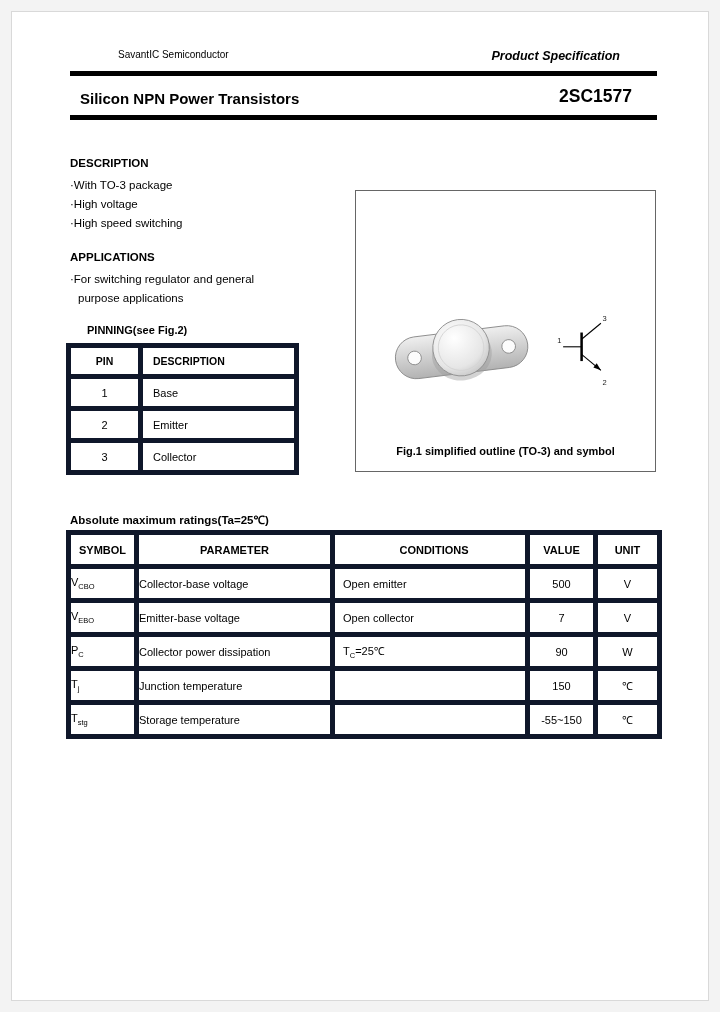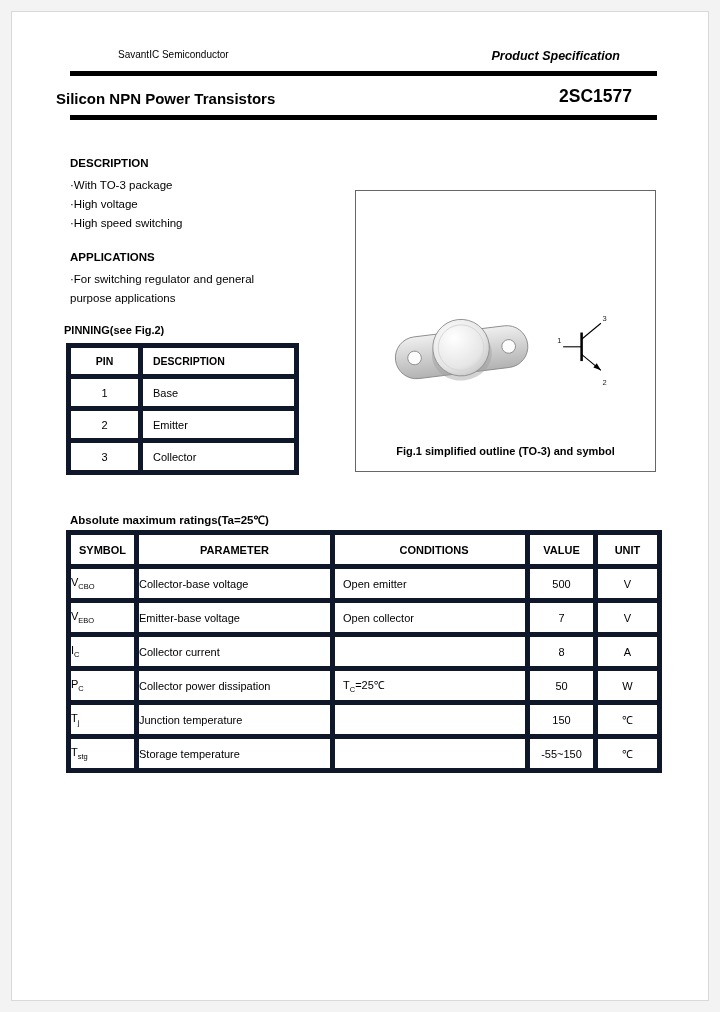--- a/index.html
+++ b/index.html
@@ -15,31 +15,31 @@
     position:absolute; left:11px; top:11px; width:698px; height:990px;
     background:#ffffff; border:1px solid #d9d9d9;
   }
   .abs { position:absolute; }
 
   .header-left  { left:70px; top:49px; font-size:10px; font-weight:normal;margin-left:48px; }
   .header-right { top:49px; right:100px; font-size:12.5px; font-weight:bold;font-style:italic; }
   .rule { left:70px; width:587px; height:5px; background:#000; }
   .rule-top   { top:71px; }
   .rule-title { top:115px; }
-  .title-left  { left:56px; top:90px;  font-size:15px; font-weight:bold; }
+  .title-left  { left:80px; top:90px;  font-size:15px; font-weight:bold; }
   .title-right { top:86px; right:88px; font-size:17.5px; font-weight:bold; }
 
   .sec-heading { font-size:11.5px; font-weight:bold; }
   .desc-heading { left:70px; top:157px; }
   .desc-list    { left:70px; top:176px; font-size:11.5px; line-height:19px; }
   .app-heading  { left:70px; top:251px; }
   .app-lines    { left:70px; top:270px; font-size:11.5px; line-height:19px; }
-  .app-lines .indent { }
-
-  .pinning-heading { left:64px; top:324px; font-size:11px; font-weight:bold; }
+  .app-lines .indent { margin-left:8px; }
+
+  .pinning-heading { left:87px; top:324px; font-size:11px; font-weight:bold; }
 
   table { border-collapse:collapse; table-layout:fixed; }
   td, th { border:5px solid #0f172a; font-size:11px; overflow:hidden; }
 
   .pin-table { left:66px; top:343px; width:228px; }
   .pin-table th { height:31px; font-size:10.5px; font-weight:bold; }
   .pin-table td { height:32px; }
   .pin-table .col-pin  { width:72px; text-align:center; }
   .pin-table .col-desc { width:156px; text-align:left; padding-left:10px; }
 
@@ -172,33 +172,26 @@
 
 
   <tr>
     <td class="c-symbol"><span>V</span><sub>EBO</sub></td>
     <td class="c-param">Emitter-base voltage</td>
     <td class="c-cond">Open collector</td>
     <td class="c-value">7</td>
     <td class="c-unit">V</td>
   </tr>
 
-  <tr>
-    <td class="c-symbol"><span>I</span><sub>C</sub></td>
-    <td class="c-param">Collector current</td>
-    <td class="c-cond"></td>
-    <td class="c-value">8</td>
-    <td class="c-unit">A</td>
-  </tr>
 
   <tr>
     <td class="c-symbol"><span>P</span><sub>C</sub></td>
     <td class="c-param">Collector power dissipation</td>
     <td class="c-cond"><span>T</span><sub>C</sub><span>=25℃</span></td>
-    <td class="c-value">50</td>
+    <td class="c-value">90</td>
     <td class="c-unit">W</td>
   </tr>
 
   <tr>
     <td class="c-symbol"><span>T</span><sub>j</sub></td>
     <td class="c-param">Junction temperature</td>
     <td class="c-cond"></td>
     <td class="c-value">150</td>
     <td class="c-unit">℃</td>
   </tr>

